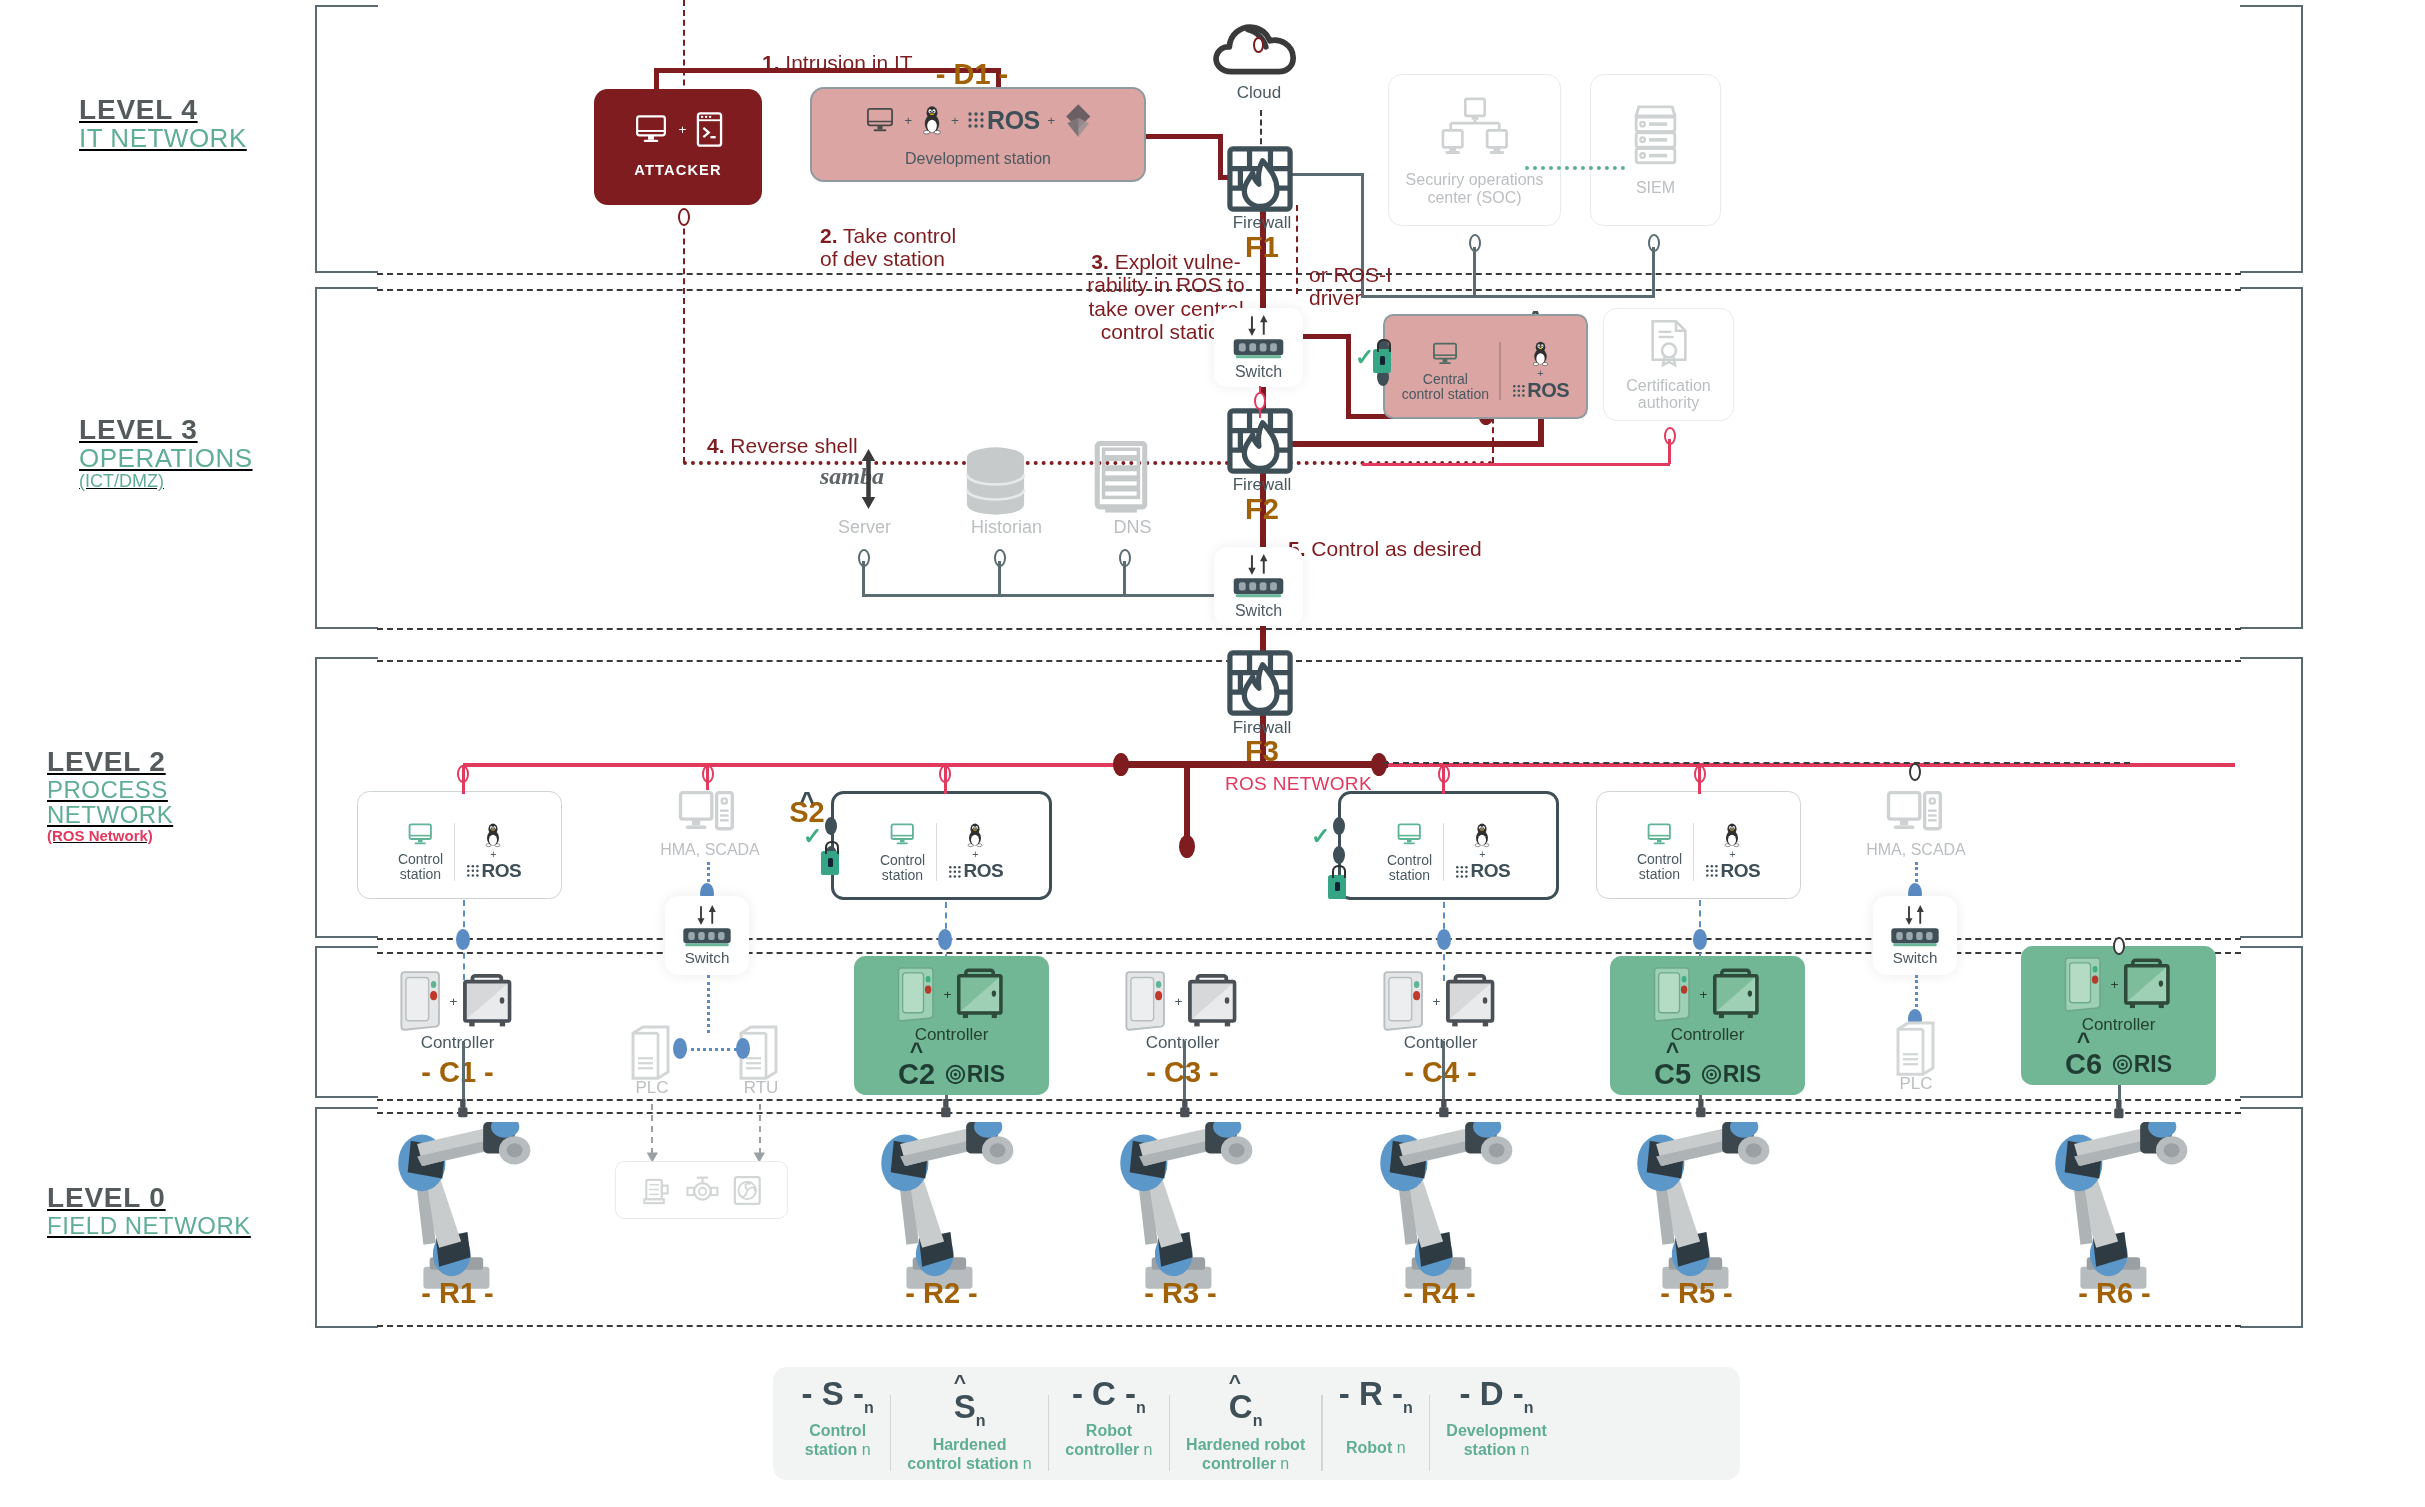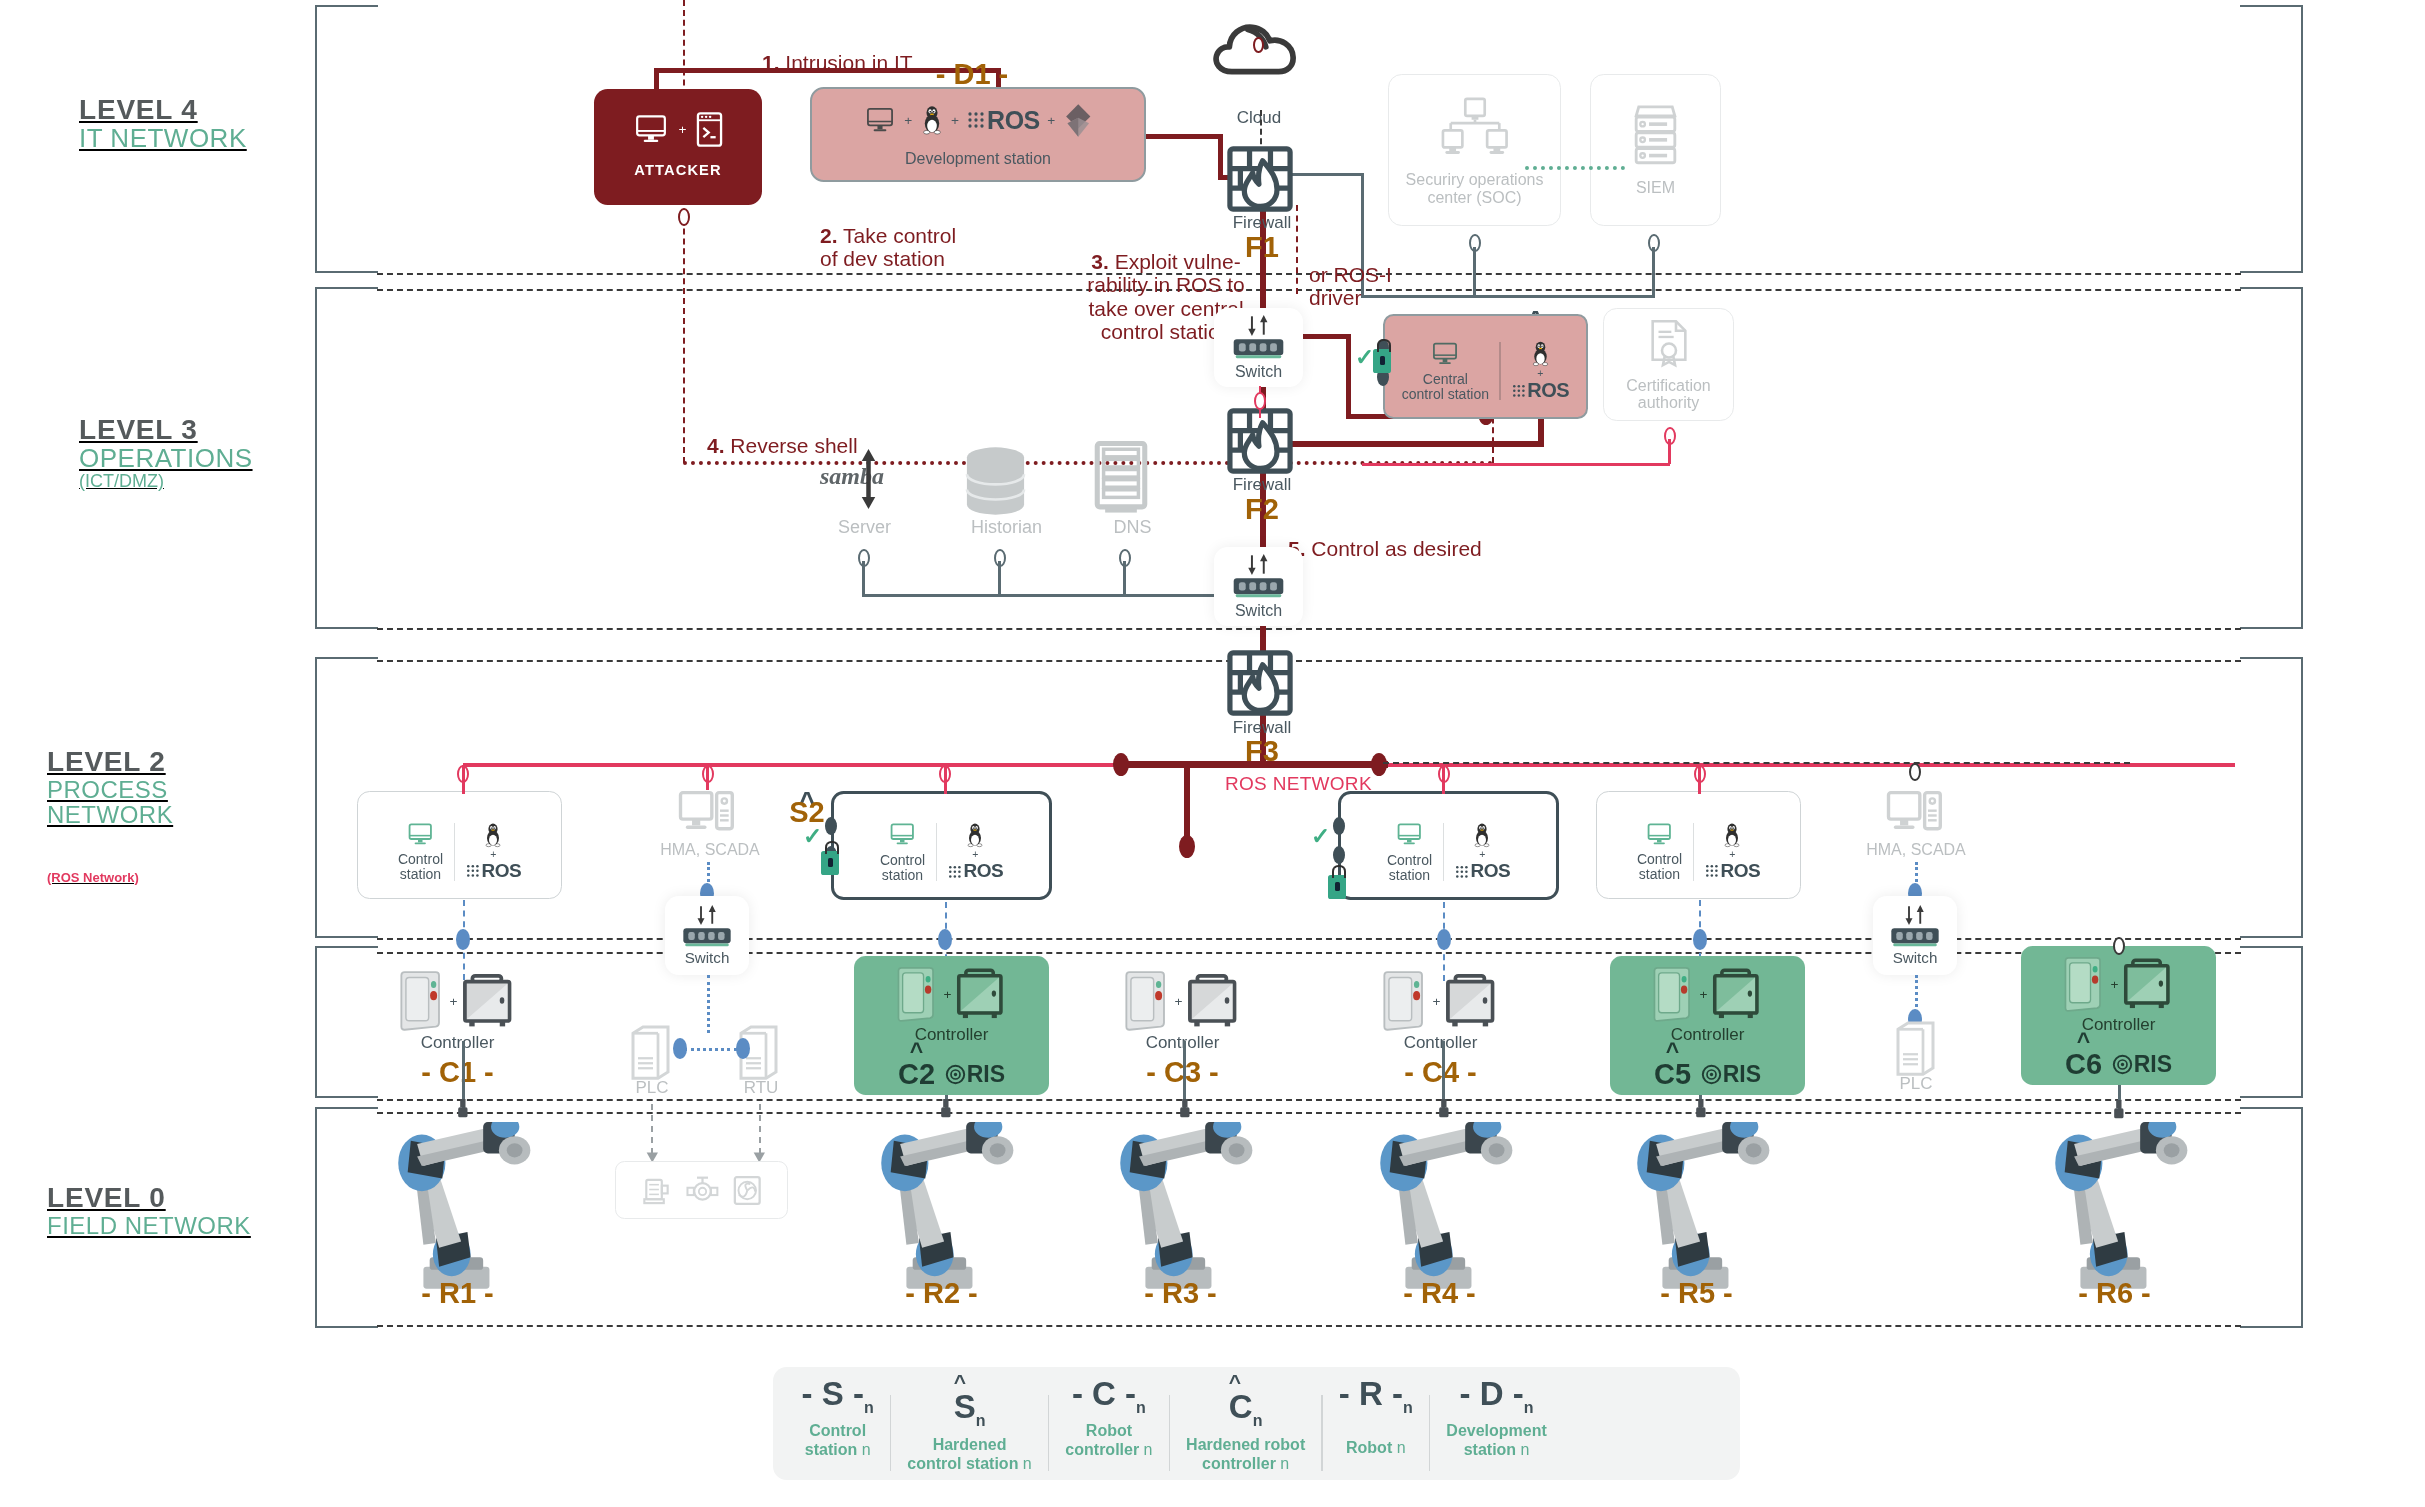--- a/index.html
+++ b/index.html
@@ -39,21 +39,21 @@
 
   .level-label { position: absolute; line-height: 1.06; text-decoration: underline; }
   .level-num {
     font-size: 28px; font-weight: 700; color: #555a5c;
     letter-spacing: 0.8px; font-family: "Liberation Sans", sans-serif;
   }
   .level-name {
     font-size: 26px; color: #5fae93; letter-spacing: 0.5px; font-weight: 400;
   }
   .level-sub { font-size: 18px; color: #5fae93; font-weight: 400; }
-  .level-sub.pink { color: #e2395f; font-weight: 700; font-size: 13px; margin-top: 43px; }
+  .level-sub.pink { color: #e2395f; font-weight: 700; font-size: 15px; }
 
   
   .node {
     position: absolute;
     border-radius: 13.7px;
     display: flex; flex-direction: column;
     align-items: center; justify-content: center;
   }
   .node-light { background: #fff; border: 1.6px solid #cfd4d6; }
   .node-dark  { background: #fff; border: 3.7px solid #3f4f57; }
@@ -335,21 +335,21 @@
         <polygon points="11,11 11,25 3,15" fill="#7d7276"></polygon>
       </svg>
     </div>
     <div class="node-cap" style="margin-top:11.6px;">Development station</div>
   </div>
 
   <svg class="abs" width="100" height="79" viewBox="0 0 40 32" style="left:1209px; top:5.3px;">
     <path d="M9 27 C4 27 2 23.5 2.8 20.5 C3.5 18 6 16.7 8 17 C8.2 12 12.5 8.5 17.3 9 C20.6 9.3 23.4 11.6 24.4 14.5 C28.8 13.4 33.5 16.3 33.8 21 C34.1 24.9 31.2 27 28 27 Z" fill="#fff" stroke="#3a3a3a" stroke-width="2.3" stroke-linejoin="round"></path>
     <path d="M15.5 10 C19.5 11 22 14 22.8 17" fill="none" stroke="#3a3a3a" stroke-width="2.2" stroke-linecap="round"></path>
   </svg>
-  <div class="node-cap" style="position:absolute; left:1196px; top:84px; width:126px; font-size:17px;margin-top:25px;">Cloud</div>
+  <div class="node-cap" style="position:absolute; left:1196px; top:84px; width:126px; font-size:17px;">Cloud</div>
 
   <div class="port red" style="left:1253px; top:37px; width:10.5px;height:16px;"></div>
 
   <div class="kdashv" style="left:1260px; top:110px; height:53px;"></div>
   <svg class="abs" width="14.7" height="14.7" viewBox="0 0 10 10" style="left:1253px; top:158px;">
     <polygon points="5,10 0.5,2 9.5,2" fill="#3a3a3a"></polygon>
   </svg>
 
   <div class="node node-ghost" style="left:1590px; top:74px; width:131px; height:152px;">
     <svg width="53" height="67" viewBox="0 0 20 26">

